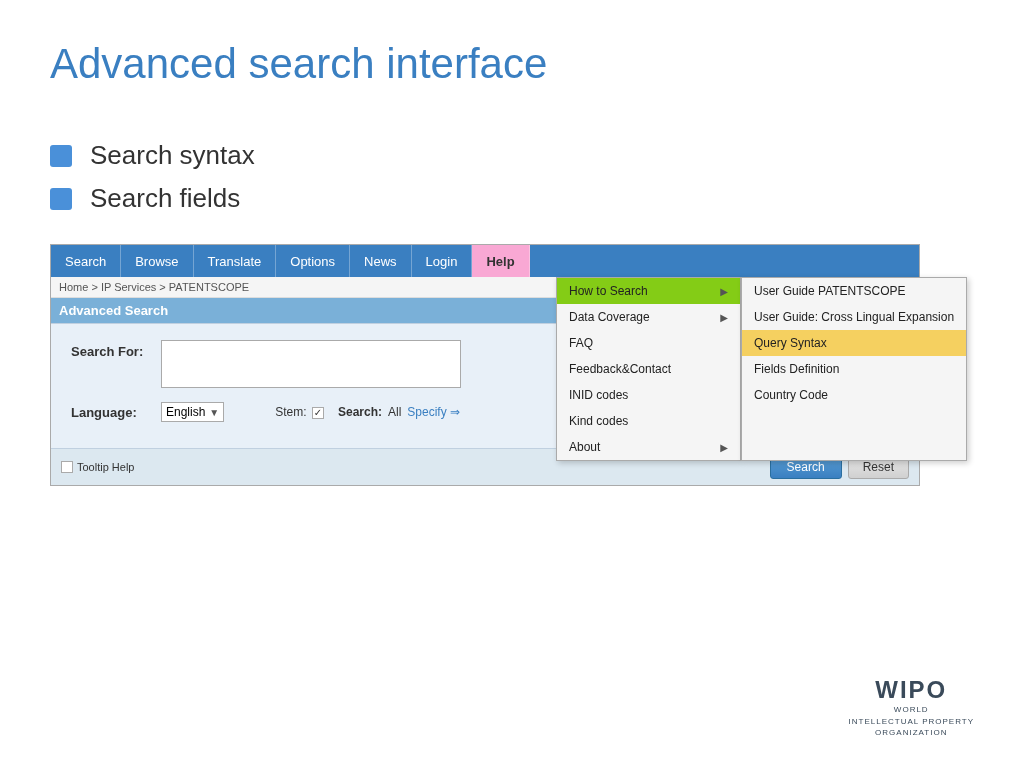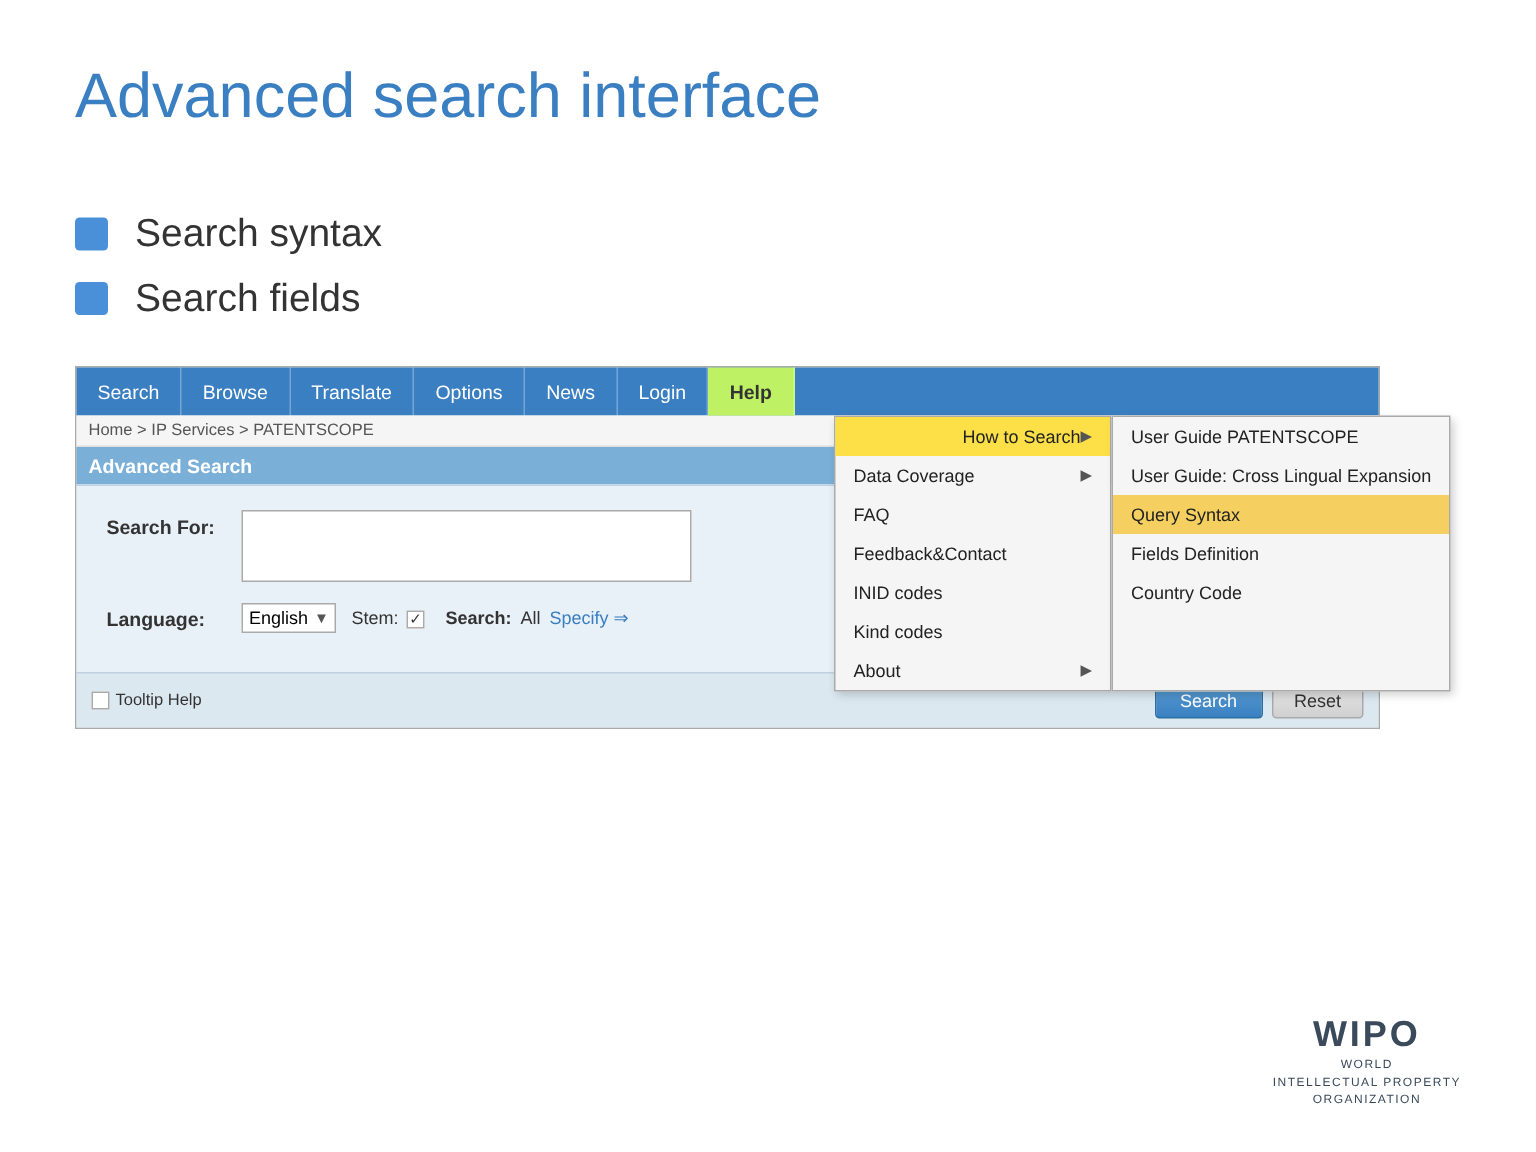--- a/index.html
+++ b/index.html
@@ -74,21 +74,21 @@
       padding: 0 14px;
       height: 32px;
       display: flex;
       align-items: center;
       font-size: 13px;
       border-right: 1px solid rgba(255,255,255,0.3);
       cursor: pointer;
     }
 
     .nav-item.active {
-      background: #bef264;
+      background: #f9a8d4;
       color: #333;
       font-weight: bold;
     }
 
     
     .breadcrumb {
       padding: 4px 8px;
       font-size: 11px;
       color: #555;
       background: #f5f5f5;
@@ -159,20 +159,21 @@
     .select-arrow {
       margin-left: 4px;
       font-size: 10px;
       color: #555;
     }
 
     .stem-label {
       font-size: 12px;
       color: #333;
       margin-right: 14px;
+      margin-left: 41px;
     }
 
     .stem-check {
       width: 12px;
       height: 12px;
       border: 1px solid #aaa;
       background: #fff;
       display: inline-flex;
       align-items: center;
       justify-content: center;
@@ -271,22 +272,21 @@
       font-size: 12px;
       color: #222;
       display: flex;
       align-items: center;
       justify-content: space-between;
       cursor: pointer;
       white-space: nowrap;
     }
 
     .dropdown-item:hover, .dropdown-item.highlighted {
-      background: #fde047;
-      justify-content: flex-end;
+      background: #84cc16;
     }
 
     .dropdown-item .arrow {
       font-size: 10px;
       color: #555;
     }
 
     .dropdown-submenu {
       background: #f5f5f5;
       border: 1px solid #aaa;

